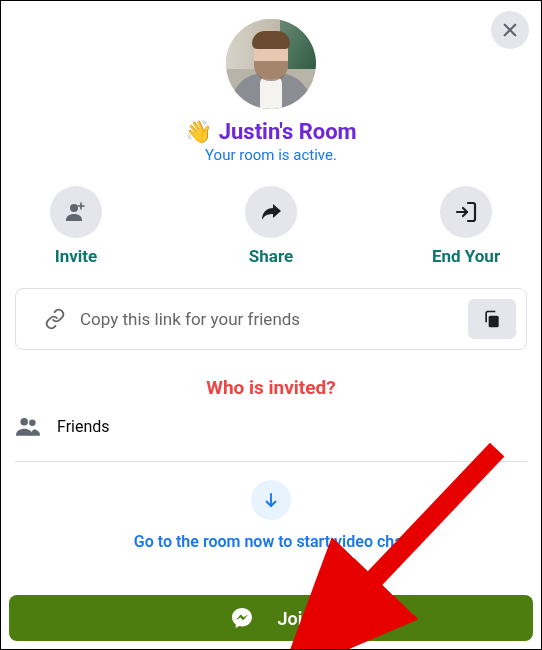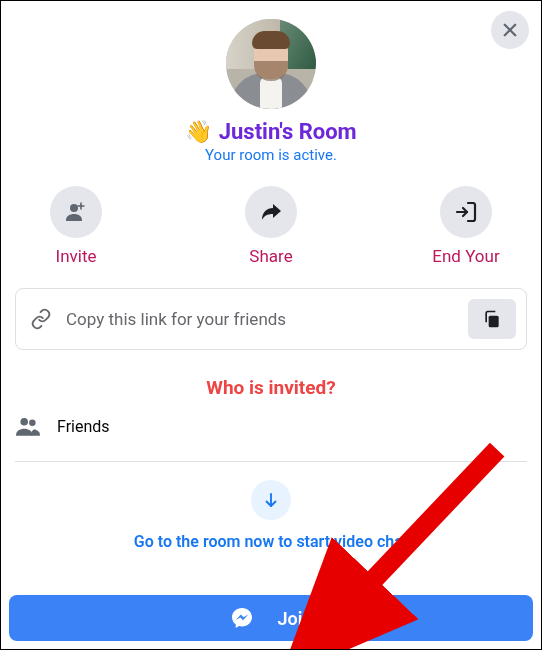--- a/index.html
+++ b/index.html
@@ -123,31 +123,31 @@
     height: 52px;
     border-radius: 50%;
     background: #e4e6eb;
     display: flex;
     align-items: center;
     justify-content: center;
   }
   .action .circle svg { width: 24px; height: 24px; }
   .action-label {
     font-size: 17px;
-    font-weight: 400;
-    color: #be185d;
+    font-weight: 700;
+    color: #0f766e;
   }
   .link-box {
     width: 100%;
     margin-top: 22px;
     border: 1px solid #dddfe2;
     border-radius: 8px;
     display: flex;
     align-items: center;
-    padding: 10px 10px 10px 14px;
+    padding: 10px 10px 10px 28px;
     gap: 14px;
   }
   .link-box svg.link-icon { width: 22px; height: 22px; flex: 0 0 auto; }
   .link-text {
     flex: 1;
     color: #65676b;
     font-size: 17px;
   }
   .copy-btn {
     width: 48px;
@@ -208,21 +208,21 @@
     font-size: 16px;
     font-weight: 600;
     color: #1877f2;
   }
   .join-btn {
     position: absolute;
     left: 8px;
     right: 8px;
     bottom: 8px;
     height: 46px;
-    background: #3b82f6;
+    background: #4d7c0f;
     border-radius: 8px;
     display: flex;
     align-items: center;
     justify-content: center;
     gap: 24px;
     cursor: pointer;
   }
   .join-btn .msg-icon {
     width: 24px; height: 24px;
   }

